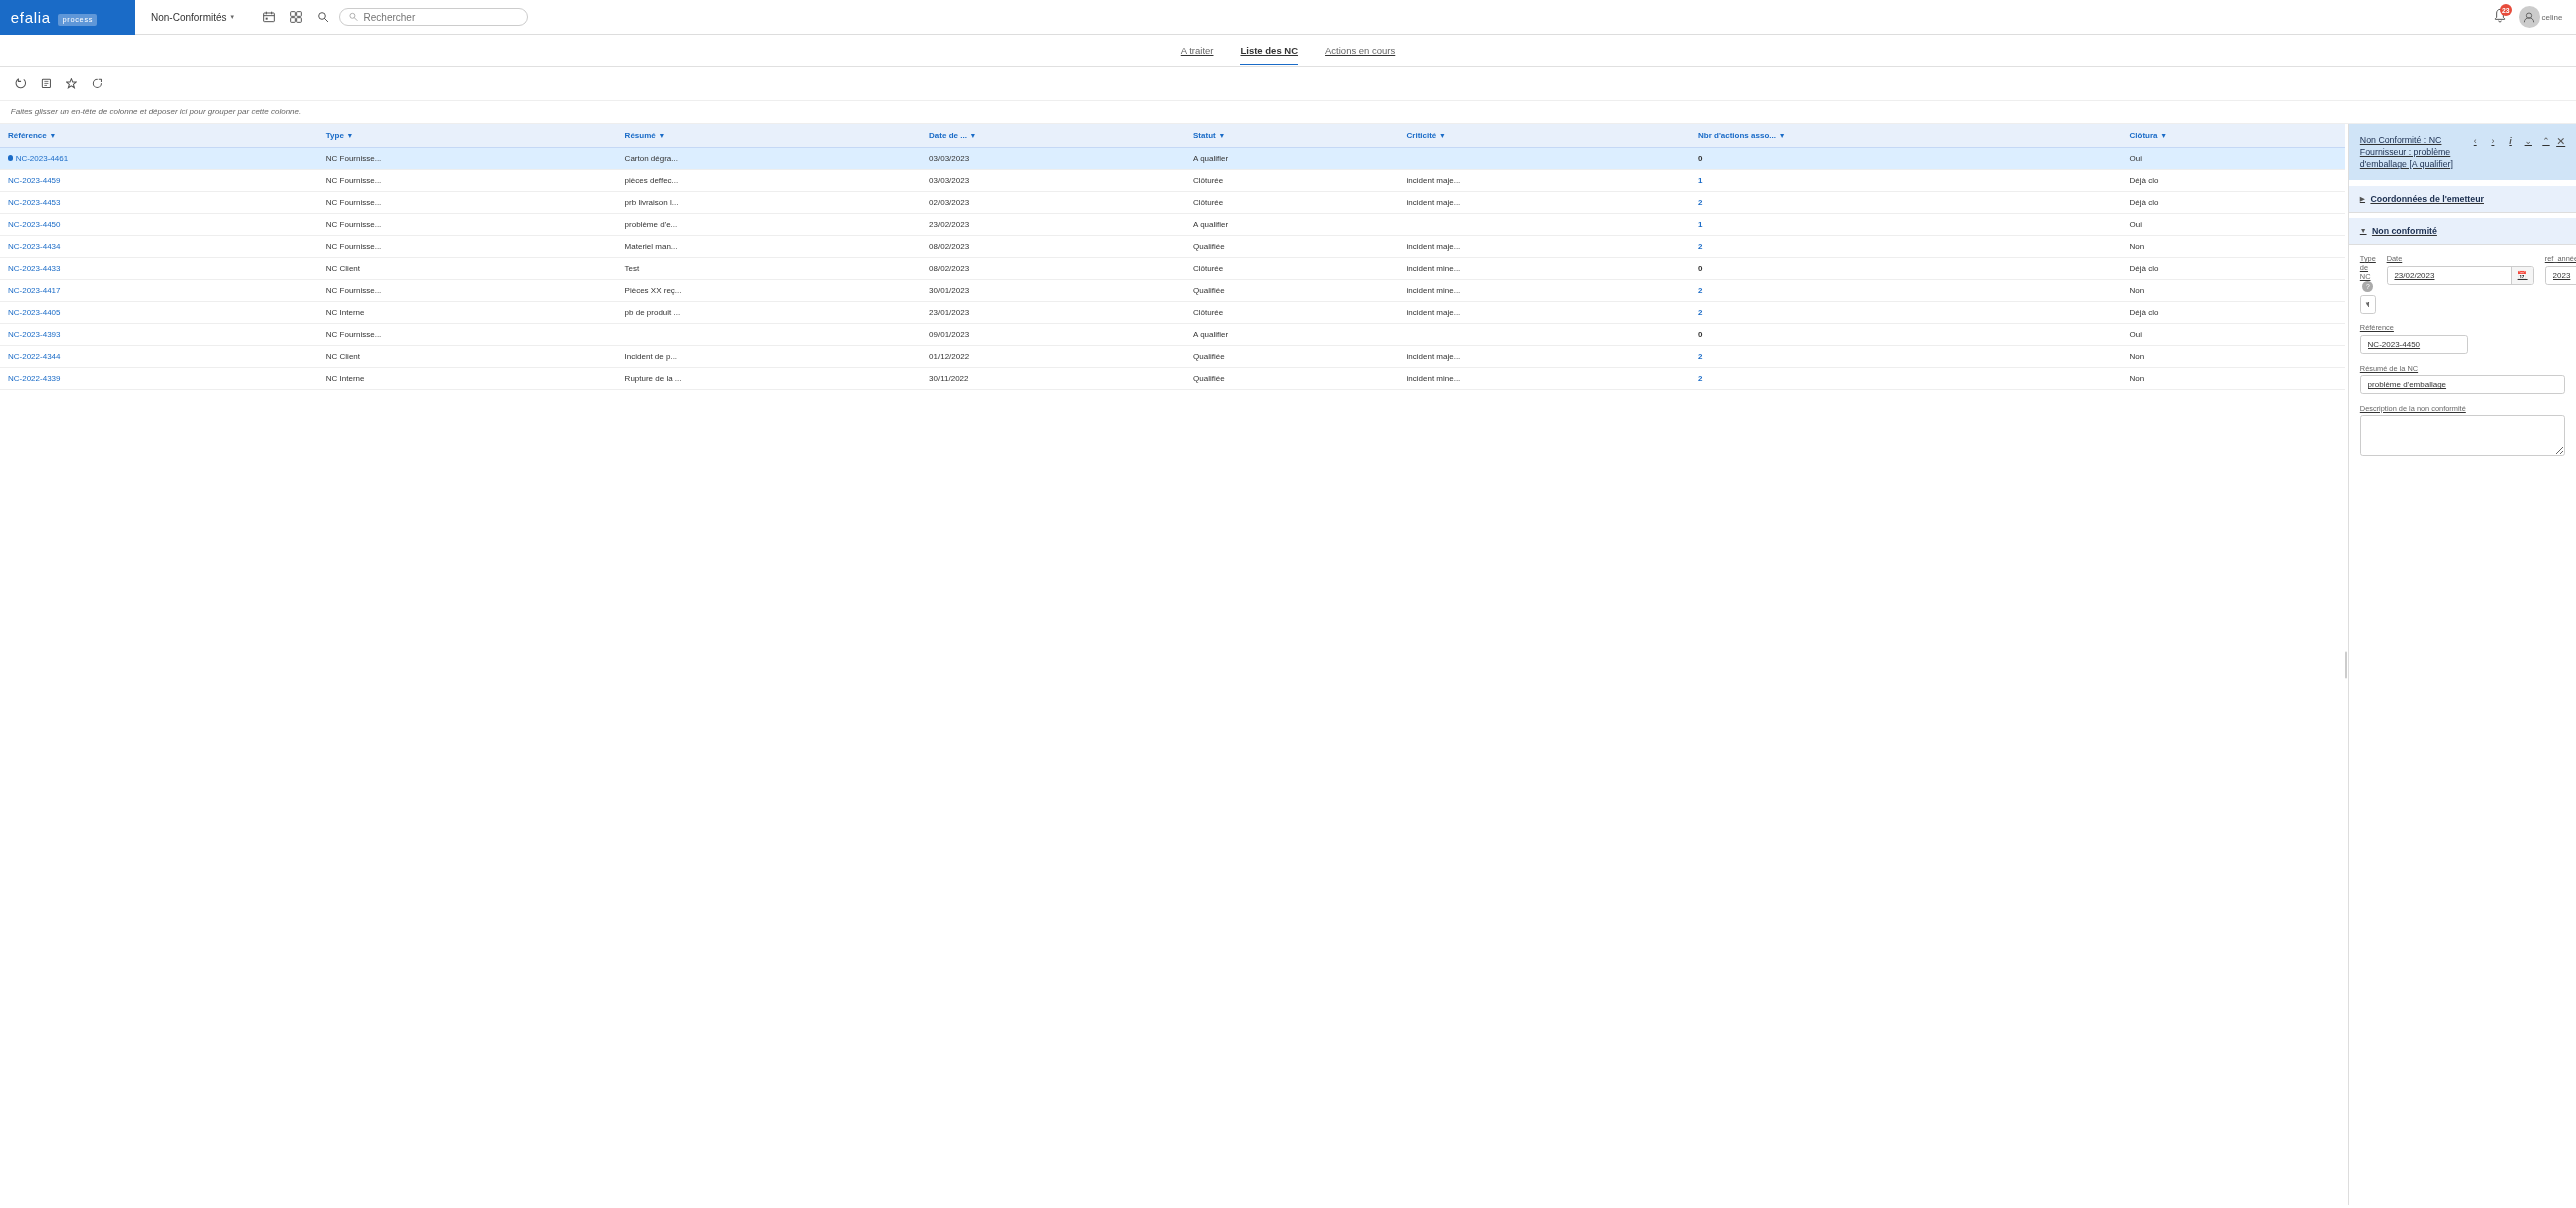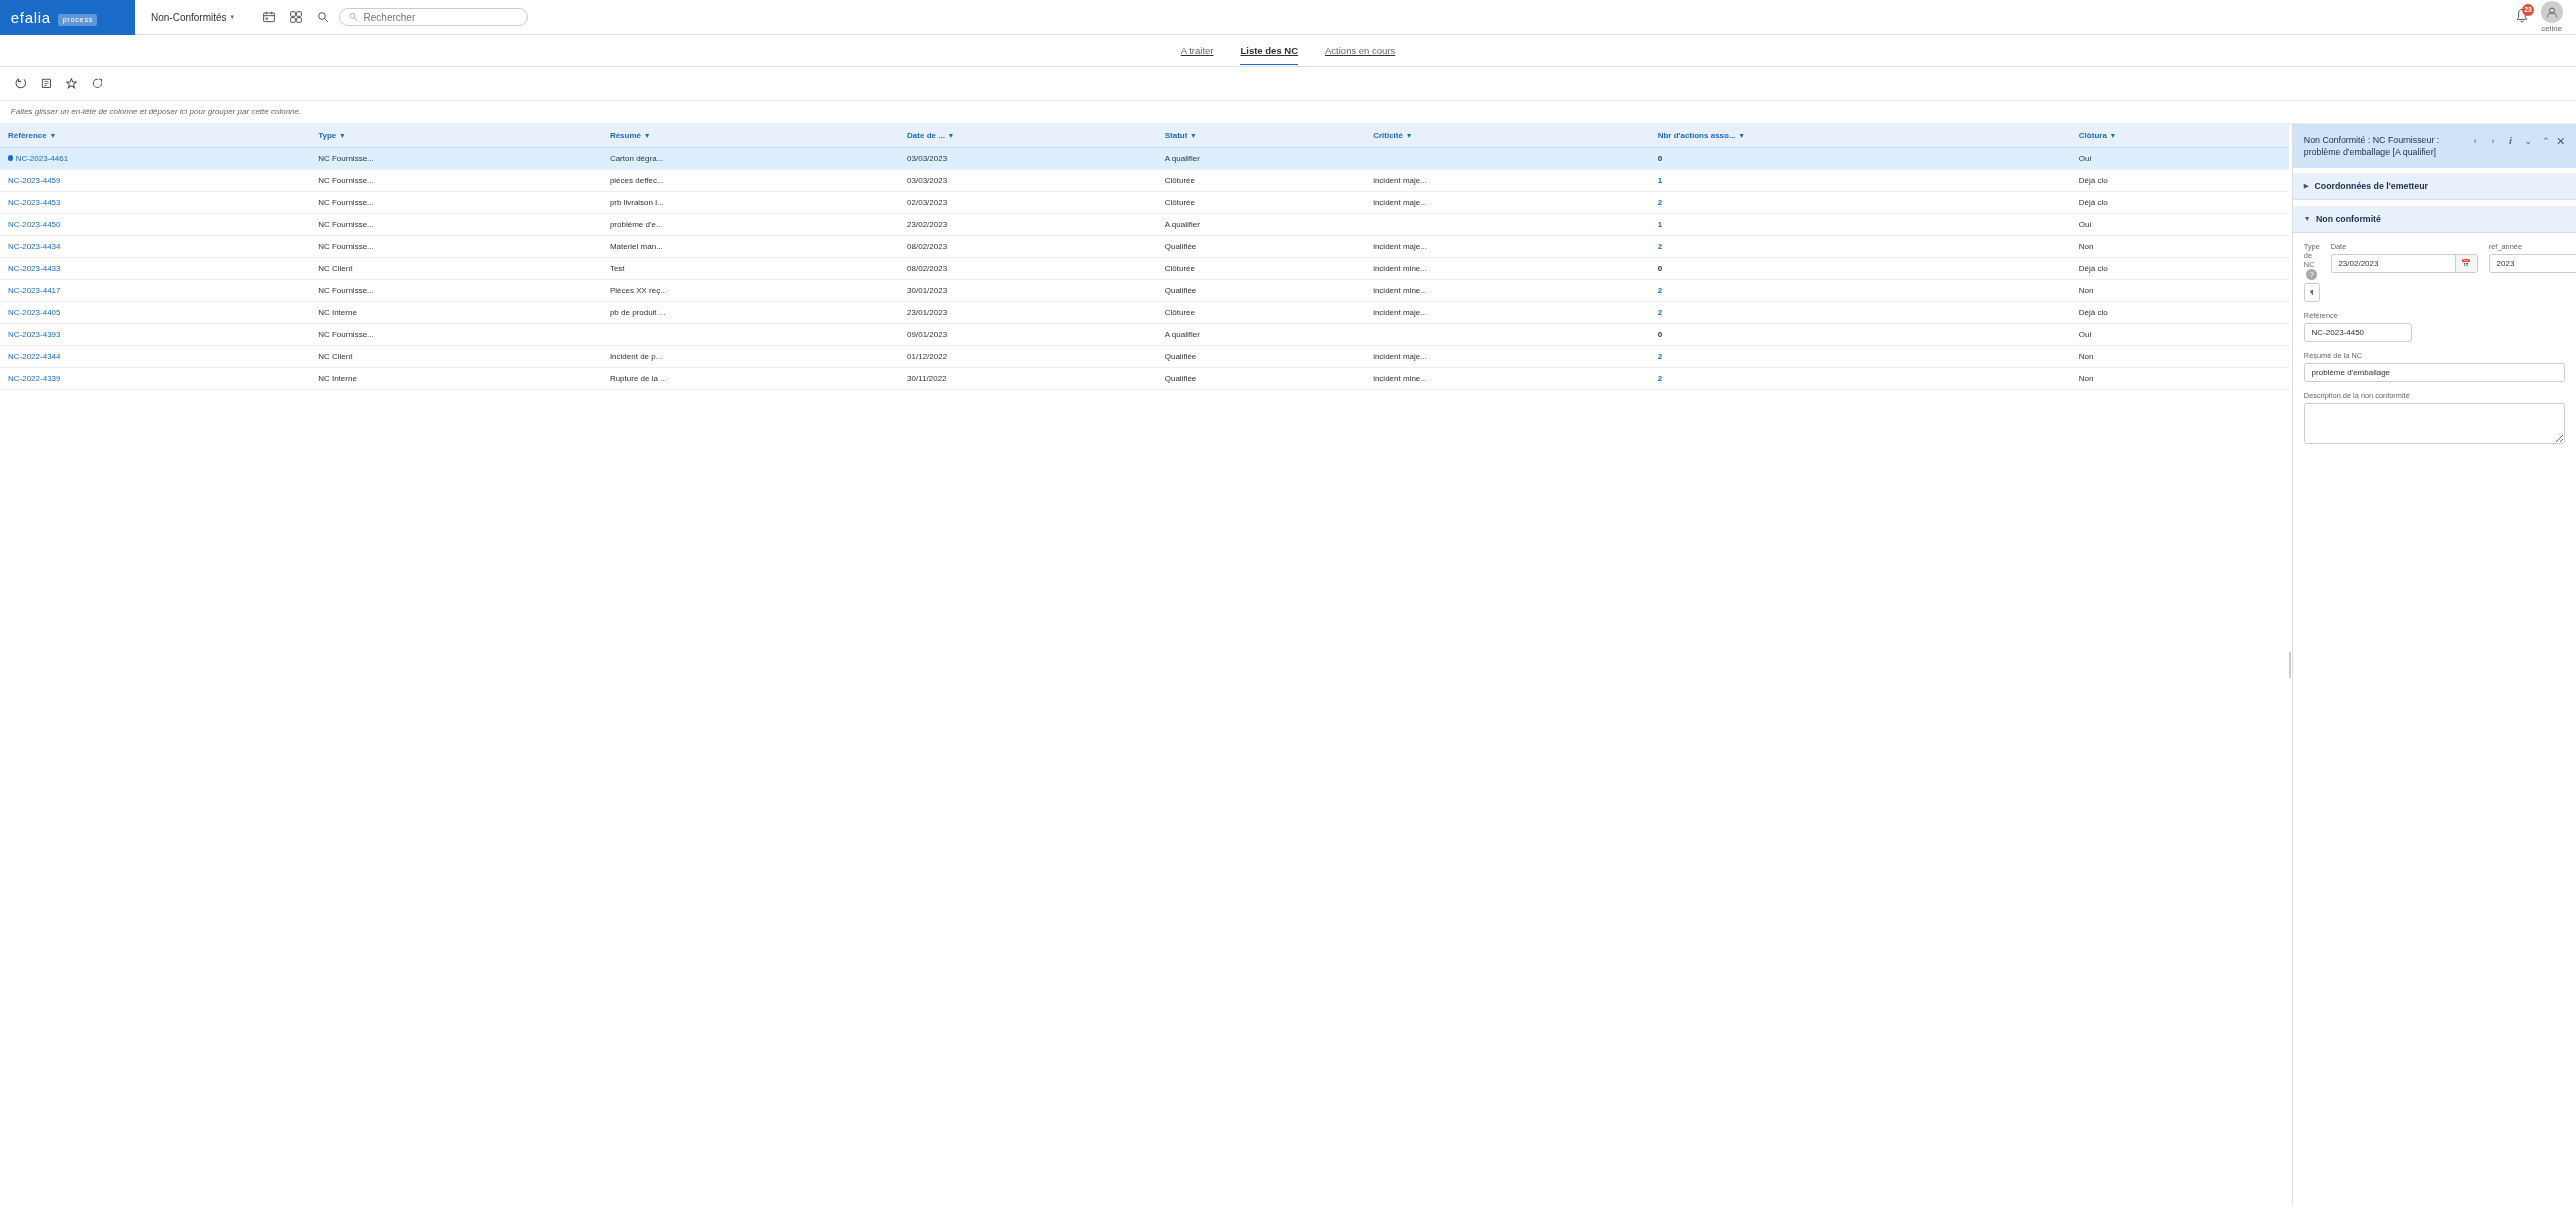--- a/index.html
+++ b/index.html
@@ -43,21 +43,21 @@
     thead th { background: #e8f0fb; color: #1a6bc7; font-size: 8px; font-weight: 600; padding: 6.8px 8px; text-align: left; border-bottom: 1.4px solid #c5d8f5; white-space: nowrap; position: sticky; top: 0; z-index: 2; }
     thead th .col-header { display: flex; align-items: center; gap: 2.7px; }
     thead th .filter-icon { color: #1a6bc7; font-size: 6.8px; cursor: pointer; }
     tbody tr { border-bottom: 0.7px solid #eee; }
     tbody tr.selected { background: #dceeff; }
     tbody td { padding: 6px 8px; font-size: 8px; color: #333; }
     tbody td a { color: #1a6bc7; text-decoration: none; }
     .dot-indicator { width: 5.4px; height: 5.4px; border-radius: 50%; background: #1a6bc7; display: inline-block; }
 
     
-    .side-panel { width: 284px; flex-shrink: 0; border-left: 0.7px solid #ddd; overflow-y: auto; background: #fff; }
+    .side-panel { width: 228px; flex-shrink: 0; border-left: 0.7px solid #ddd; overflow-y: auto; background: #fff; text-decoration: underline; }
     .panel-header { background: #d0e4f7; padding: 9.5px 10.8px; display: flex; align-items: flex-start; justify-content: space-between; }
     .panel-title { font-size: 8.8px; font-weight: 500; color: #1a2d4e; line-height: 1.4; flex: 1; }
     .panel-nav { display: flex; align-items: center; gap: 2.7px; }
     .panel-nav-btn { background: none; border: none; cursor: pointer; color: #555; font-size: 8.8px; width: 15px; height: 15px; display: flex; align-items: center; justify-content: center; }
     .panel-close { background: none; border: none; cursor: pointer; font-size: 10.8px; color: #555; }
 
     
     .section-header { display: flex; align-items: center; gap: 5.4px; padding: 8px 10.8px; background: #e8f0fb; cursor: pointer; border-bottom: 0.7px solid #ddd; margin-top: 5.4px; }
     .section-header .section-arrow { color: #555; font-size: 6.8px; }
     .section-header .section-title { font-size: 8.8px; font-weight: 600; color: #1a2d4e; }
@@ -137,21 +137,21 @@
   </div>
 
   <div class="header-right">
     <div class="notif-btn">
       <svg width="16" height="16" viewBox="0 0 24 24" fill="none">
           <path d="M12 2C9 2 7 4.5 7 7.5V14l-2 2v1h14v-1l-2-2V7.5C17 4.5 15 2 12 2Z" stroke="#555" stroke-width="1.5"></path>
           <path d="M10 19c0 1.1.9 2 2 2s2-.9 2-2" stroke="#555" stroke-width="1.5"></path>
         </svg>
       <div class="notif-badge">23</div>
     </div>
-    <div style="display:flex;flex-direction:column;align-items:center;gap:1.4px;">
+    <div style="display:flex;flex-direction:row;align-items:center;gap:1.4px;">
       <div class="user-avatar">
         <svg width="12" height="12" viewBox="0 0 18 18" fill="none">
             <circle cx="9" cy="7" r="4" stroke="#666" stroke-width="1.5"></circle>
             <path d="M2 17c0-3.9 3.1-7 7-7s7 3.1 7 7" stroke="#666" stroke-width="1.5"></path>
           </svg>
       </div>
       <span class="user-name">celine</span>
     </div>
   </div>
 </div>

